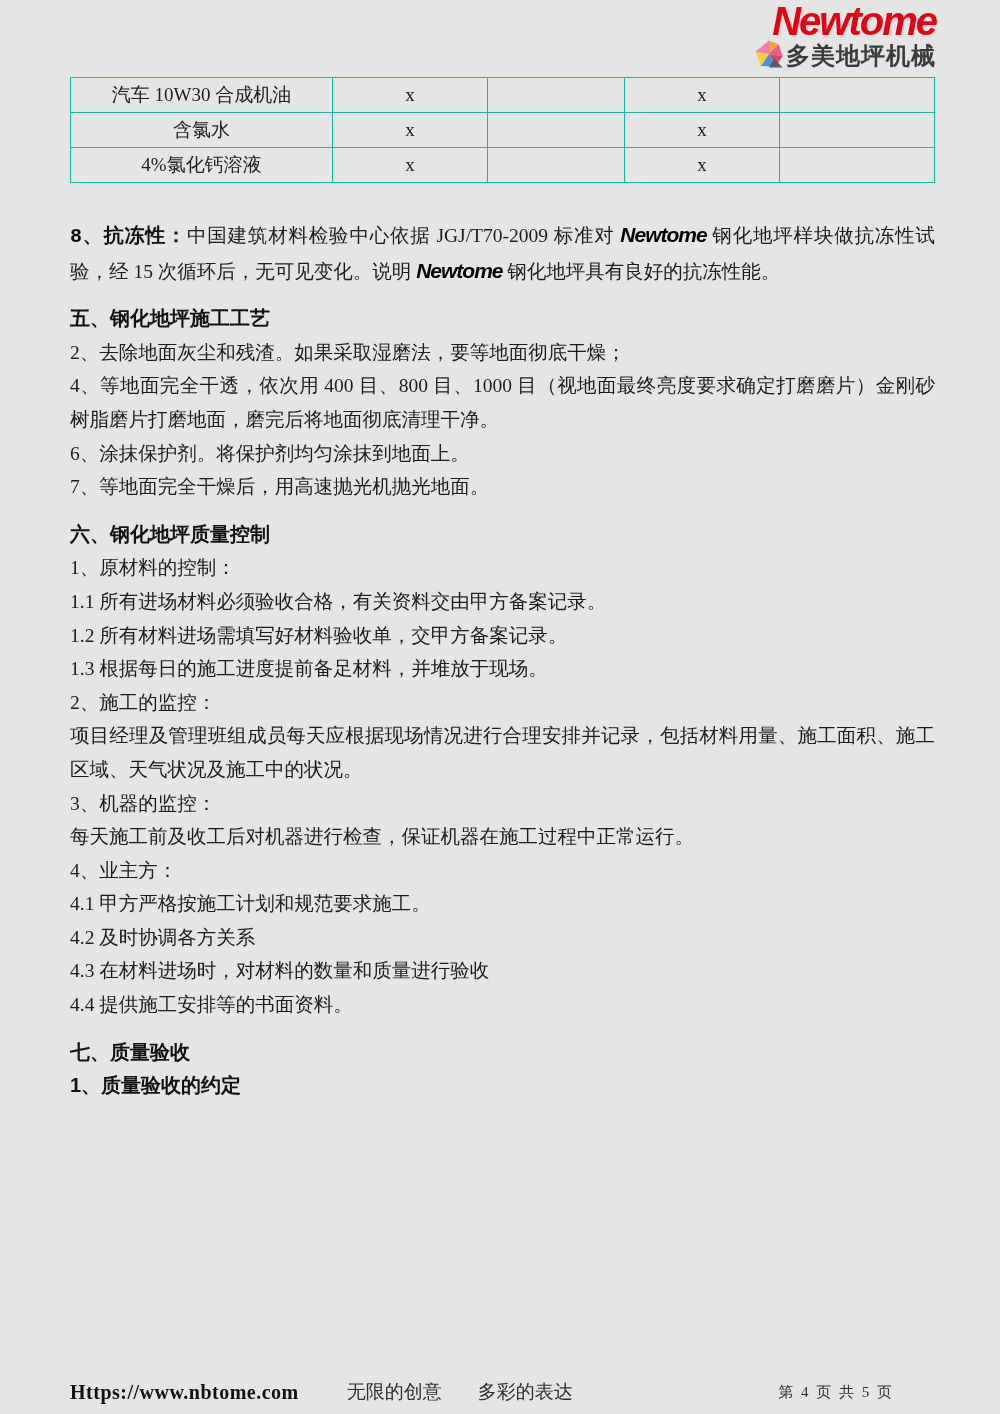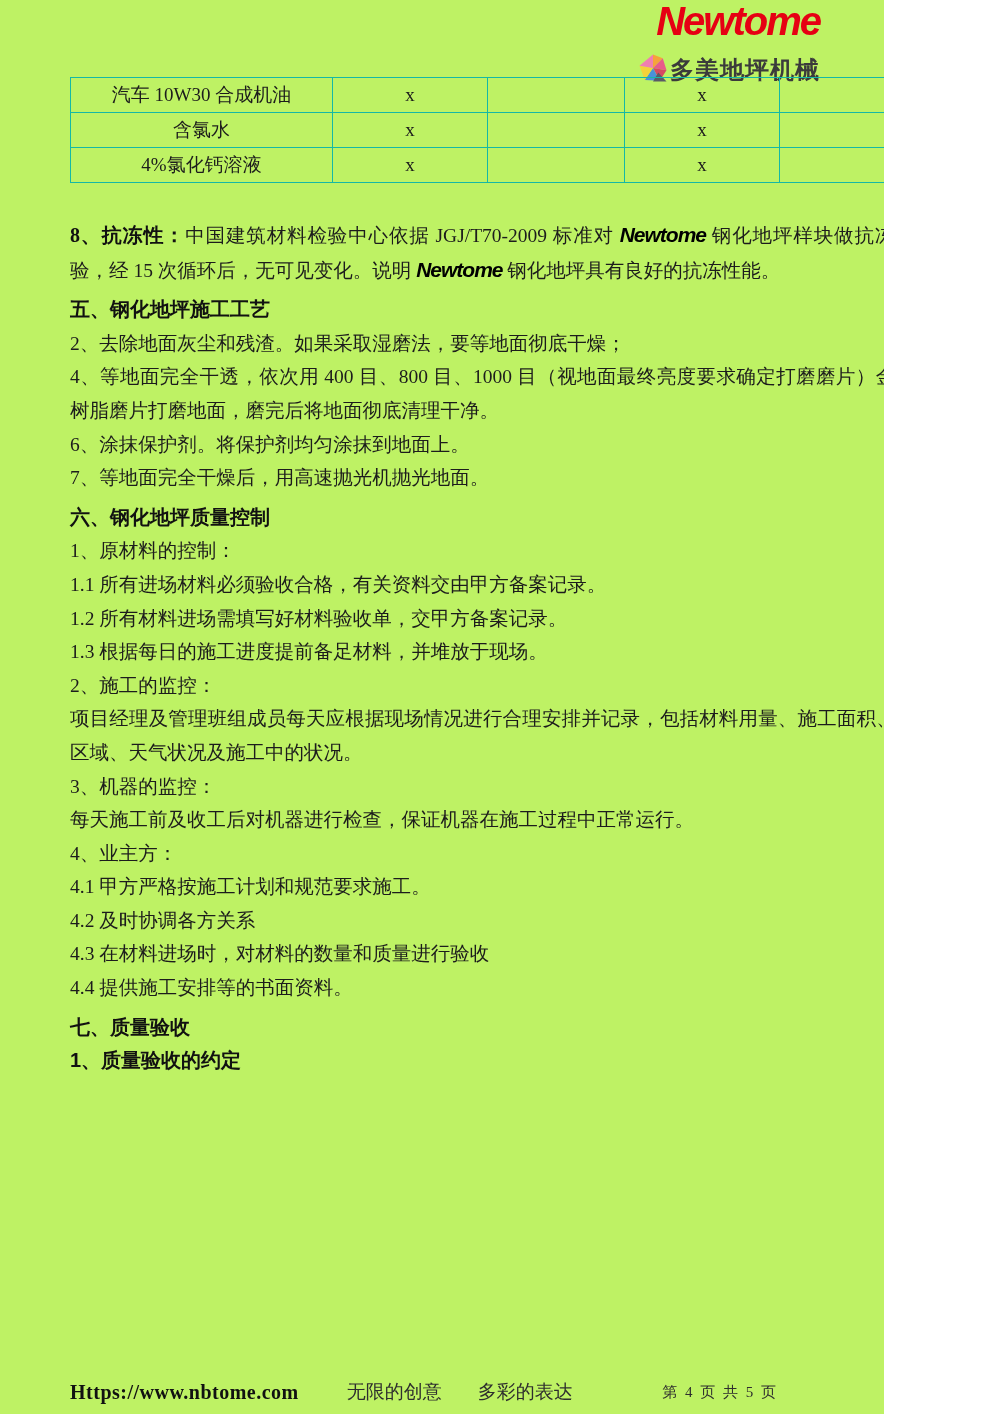--- a/index.html
+++ b/index.html
@@ -1,55 +1,55 @@
 <!DOCTYPE html>
 <html><head>
 <meta charset="utf-8">
 <style>
   html,body{margin:0;padding:0;background:#ffffff;}
   body{
     width:1000px;height:1414px;
     font-family:"Liberation Serif", serif;
     color:#1c1c1c;
   }
-  .page{position:relative;width:884px;height:1414px;overflow:hidden;background:#bef264;}
+  .page{position:relative;width:1000px;height:1414px;overflow:hidden;background:#e5e5e5;}
 
   
   .header{position:absolute;top:4px;right:64px;text-align:right;}
   .brand{
     font-family:"Liberation Sans", sans-serif;
     font-weight:800;font-style:italic;
     font-size:40px;line-height:34px;letter-spacing:-2px;
     color:#e60013;
   }
-  .brand-row2{display:flex;align-items:center;justify-content:flex-start;gap:2px;margin-top:15px;}
+  .brand-row2{display:flex;align-items:center;justify-content:flex-start;gap:2px;margin-top:1px;}
   .subtitle{
     font-family:"Liberation Sans", sans-serif;
     font-weight:700;font-size:24px;color:#3b3b3b;letter-spacing:1px;line-height:26px;
   }
 
   
   .content{position:absolute;top:77px;left:70px;width:865px;}
 
   table.matrix{border-collapse:collapse;width:100%;table-layout:fixed;}
   table.matrix td{
     border:1px solid #14b8a6;height:34px;text-align:center;
     font-size:19px;padding:0 4px;
   }
   .c0{width:30.8%;} .c1{width:17.8%;} .c2{width:15.6%;} .c3{width:17.8%;} .c4{width:17.8%;}
 
   .text-flow{margin-top:35px;}
   p.body{font-size:19.5px;line-height:33.6px;text-align:justify;margin:0;}
   h2.sec{
     font-family:"Liberation Sans", sans-serif;
     font-size:20px;font-weight:700;color:#111;
-    line-height:33.6px;margin:6px 0 0 0;
+    line-height:33.6px;margin:14px 0 0 0;
   }
   h2.sub{margin:0;}
-  .b{font-weight:700;font-family:Liberation Serif, serif;font-size:20px;color:#111;}
+  .b{font-weight:700;font-family:Liberation Mono, monospace;font-size:20px;color:#111;}
   .logo-inline{
     font-family:"Liberation Sans", sans-serif;
     font-weight:800;font-style:italic;letter-spacing:-1px;
     font-size:21px;color:#000;white-space:nowrap;
   }
 
   
   .footer{
     position:absolute;left:70px;right:64px;bottom:9px;
     display:flex;align-items:center;

